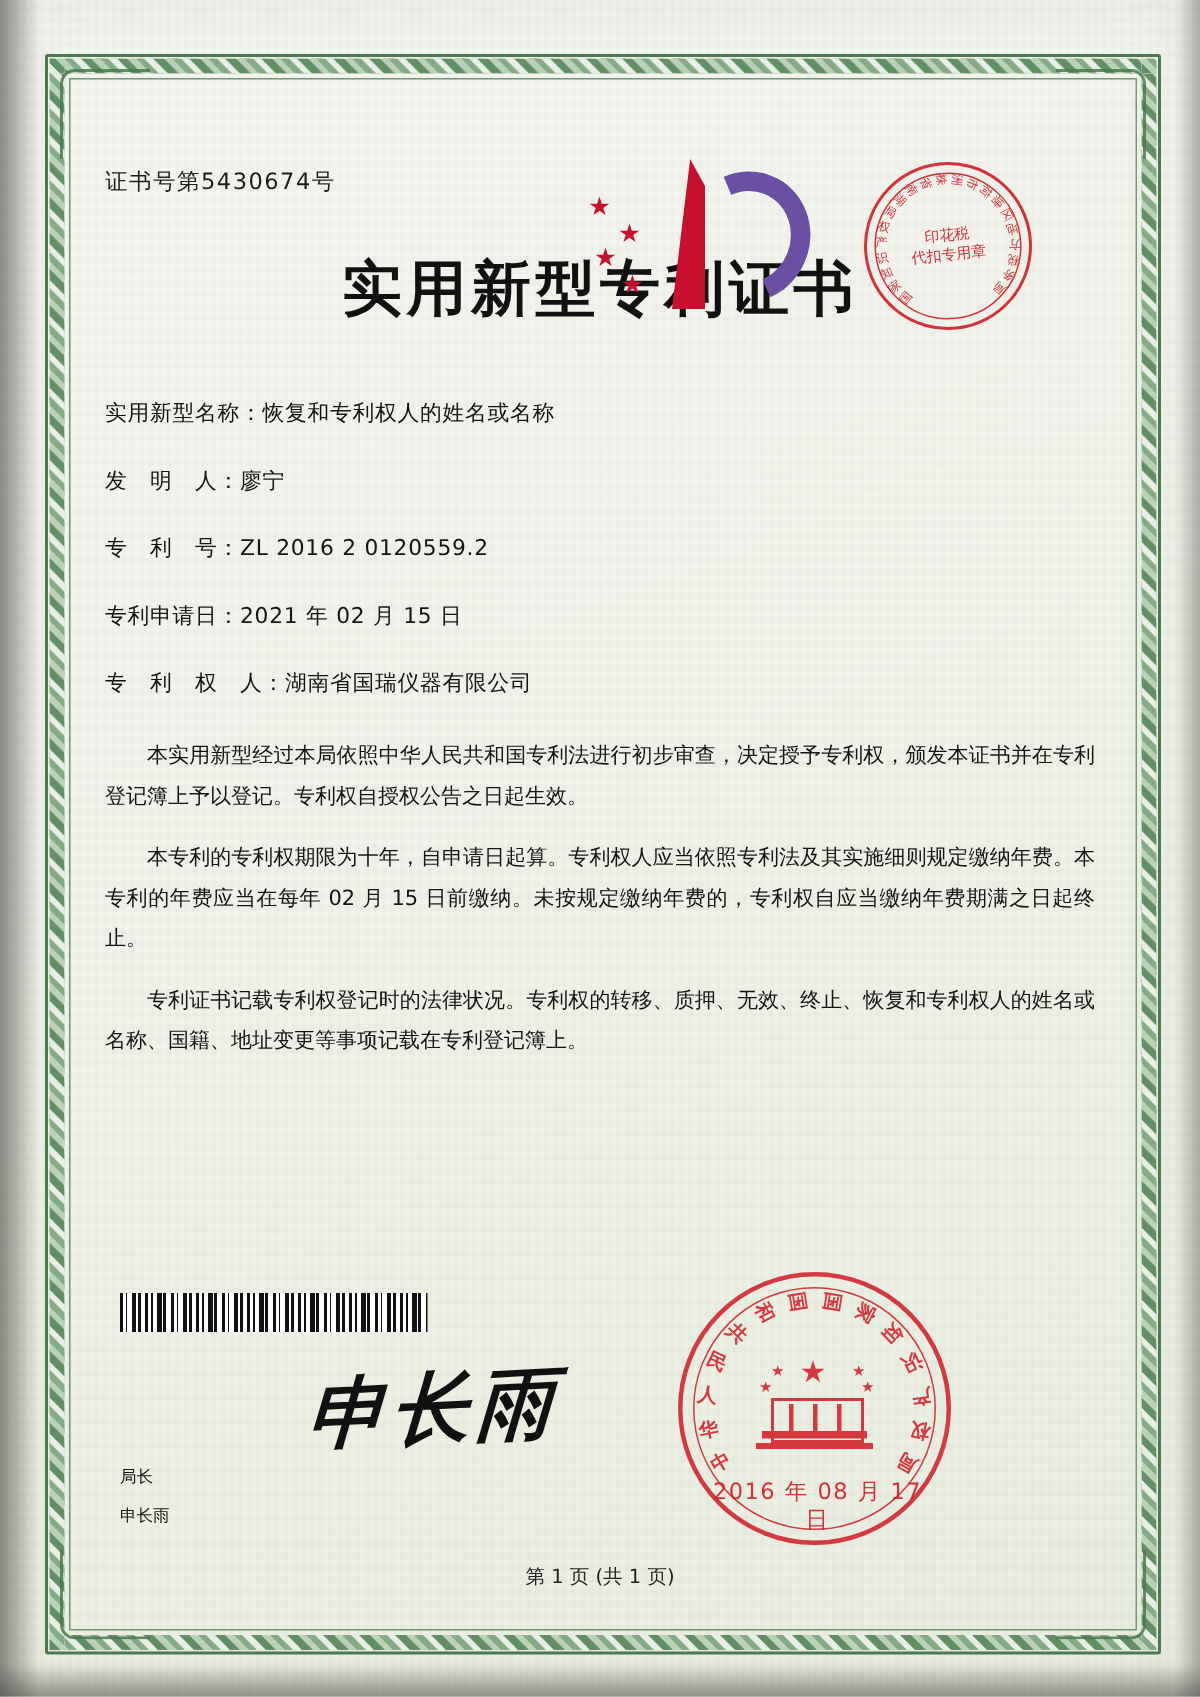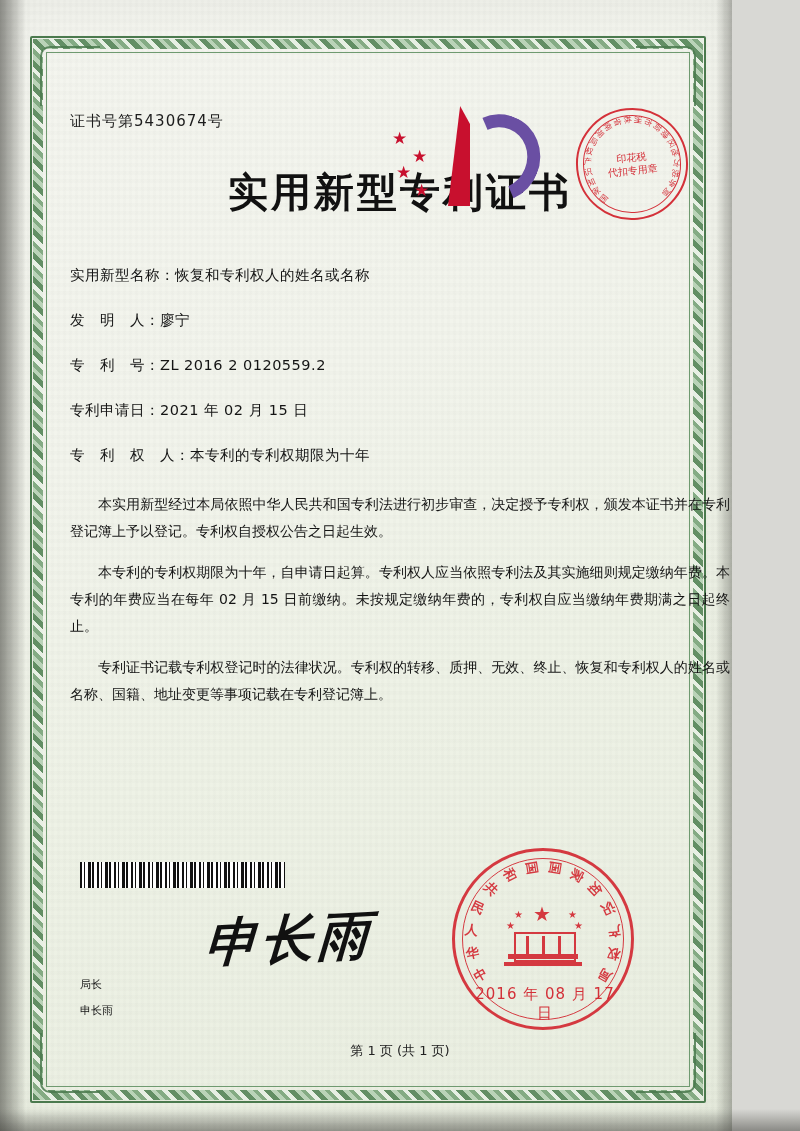--- a/index.html
+++ b/index.html
@@ -3,21 +3,21 @@
 <meta charset="utf-8">
 <style>
   html,body{margin:0;padding:0;}
   body{
     width:800px;height:1131px;
     background:#d8d8d4;
     font-family:"DejaVu Sans","Liberation Sans",sans-serif;
     overflow:hidden;
   }
   .page{
-    position:absolute;left:0;top:0;width:732px;height:1131px;
+    position:absolute;left:0;top:0;width:800px;height:1131px;
     background:linear-gradient(160deg,#f4f5ef 0%,#f2f4ec 35%,#eef2e6 60%,#e9eee0 100%);
     box-shadow:inset 0 0 60px rgba(0,0,0,0.06);
   }
   
   .paper-tex{
     position:absolute;inset:0;
     background:
       repeating-linear-gradient(90deg, rgba(255,255,255,0.0) 0 3px, rgba(0,0,0,0.012) 3px 6px),
       repeating-linear-gradient(0deg, rgba(255,255,255,0.0) 0 4px, rgba(0,0,0,0.010) 4px 8px);
     pointer-events:none;
@@ -256,21 +256,21 @@
       <div class="field">
         <span class="lbl">发　明　人：</span><span class="val">廖宁</span>
       </div>
       <div class="field">
         <span class="lbl">专　利　号：</span><span class="val">ZL 2016 2 0120559.2</span>
       </div>
       <div class="field">
         <span class="lbl">专利申请日：</span><span class="val">2021 年 02 月 15 日</span>
       </div>
       <div class="field">
-        <span class="lbl">专　利　权　人：</span><span class="val">本专利的专利权期限为十年</span>
+        <span class="lbl">专　利　权　人：</span><span class="val">湖南省国瑞仪器有限公司</span>
       </div>
     </div>
 
     <p class="para">本实用新型经过本局依照中华人民共和国专利法进行初步审查，决定授予专利权，颁发本证书并在专利登记簿上予以登记。专利权自授权公告之日起生效。</p>
     <p class="para">本专利的专利权期限为十年，自申请日起算。专利权人应当依照专利法及其实施细则规定缴纳年费。本专利的年费应当在每年 02 月 15 日前缴纳。未按规定缴纳年费的，专利权自应当缴纳年费期满之日起终止。</p>
     <p class="para">专利证书记载专利权登记时的法律状况。专利权的转移、质押、无效、终止、恢复和专利权人的姓名或名称、国籍、地址变更等事项记载在专利登记簿上。</p>
   </div>
 
   <div class="barcode"></div>
 

